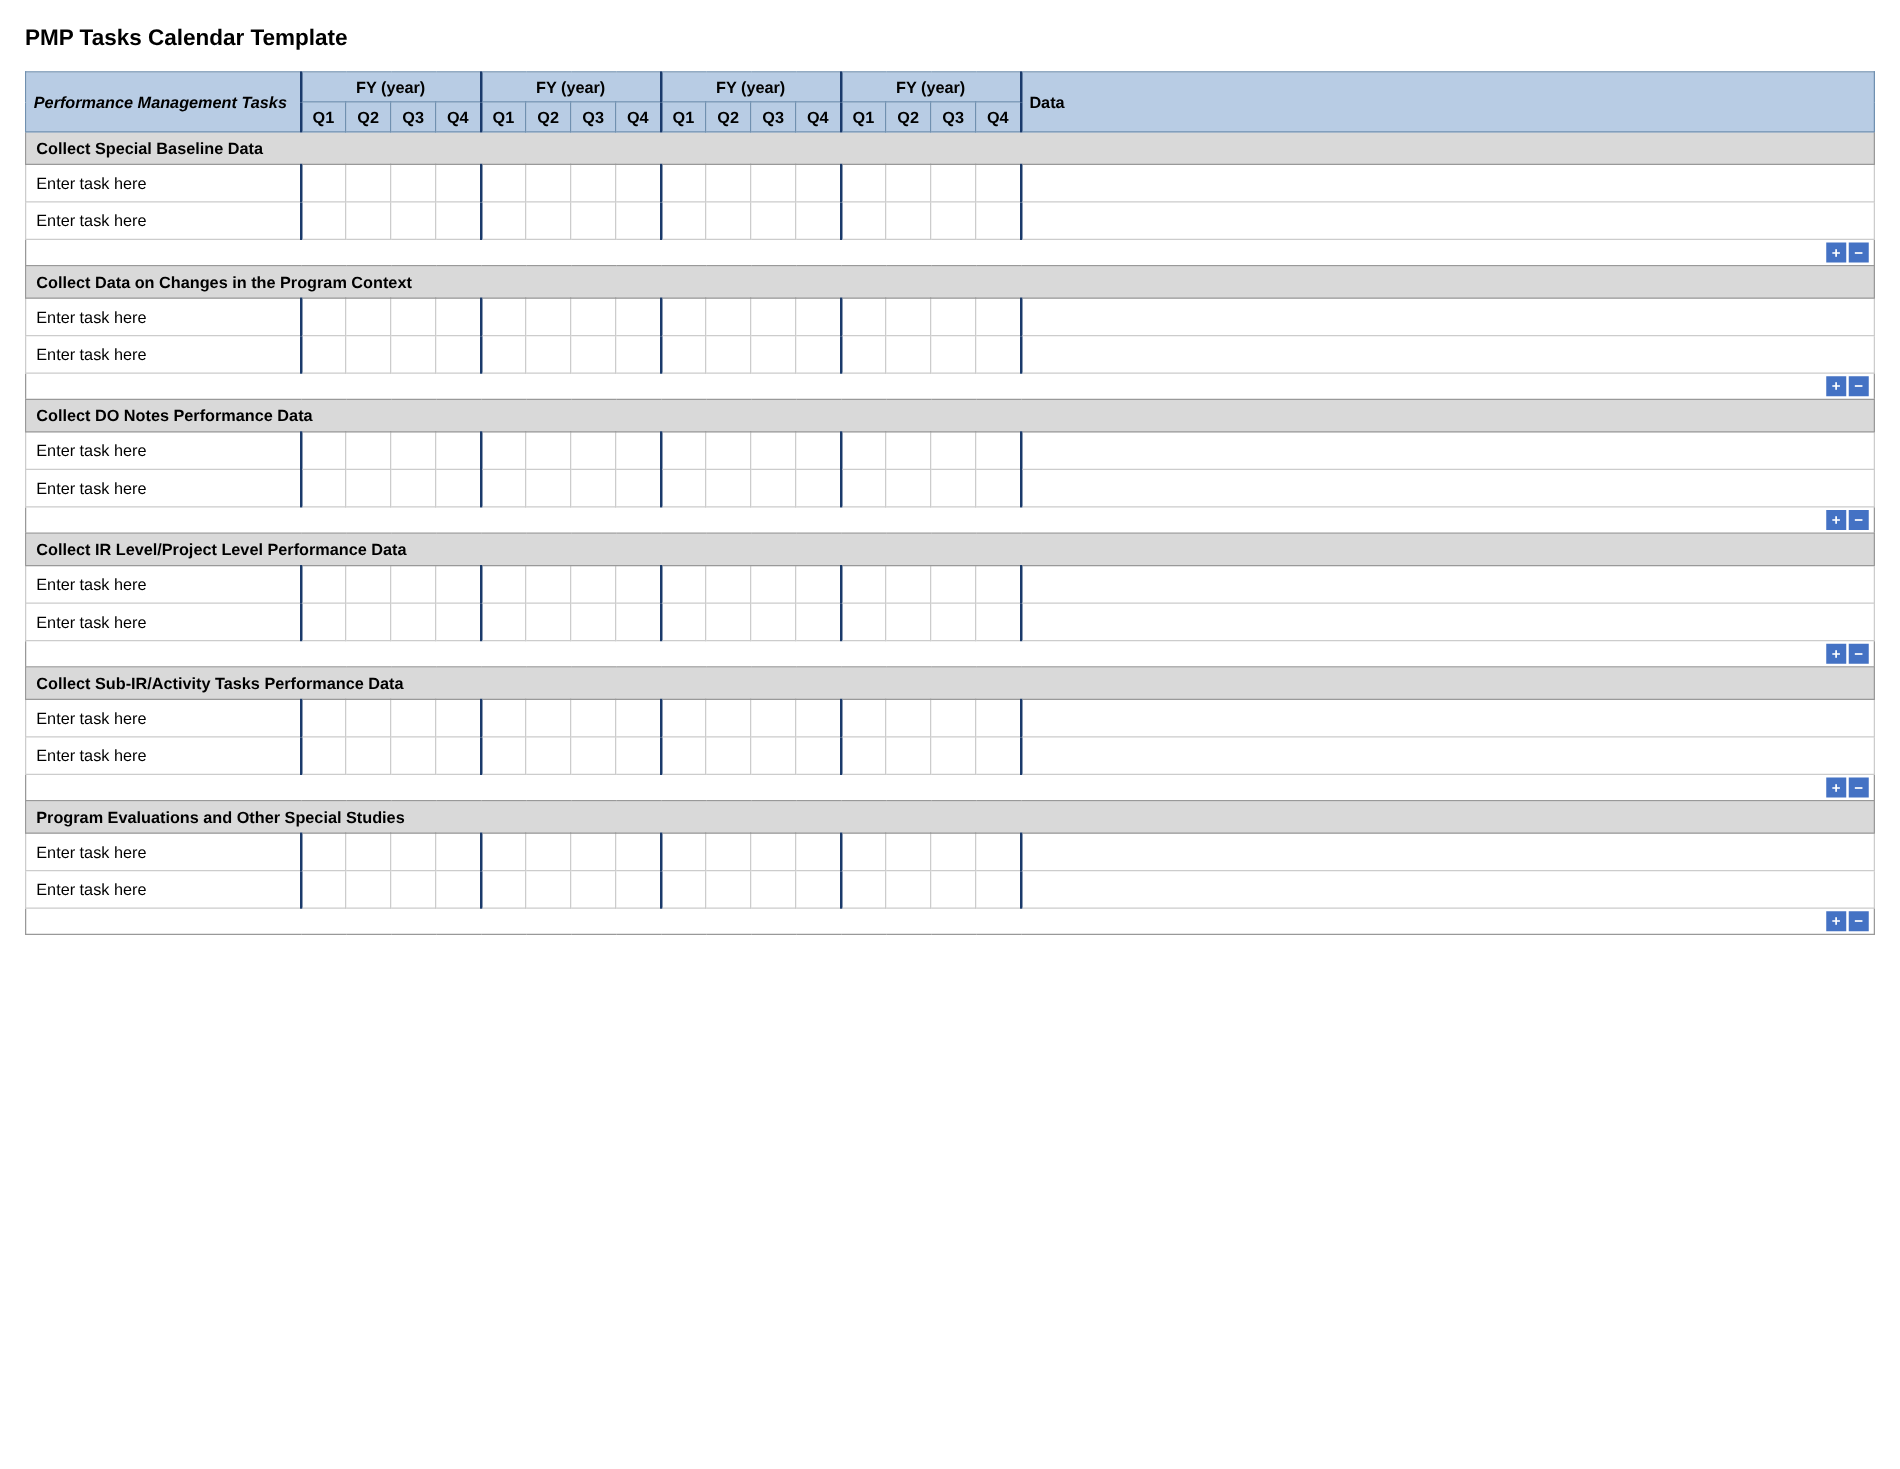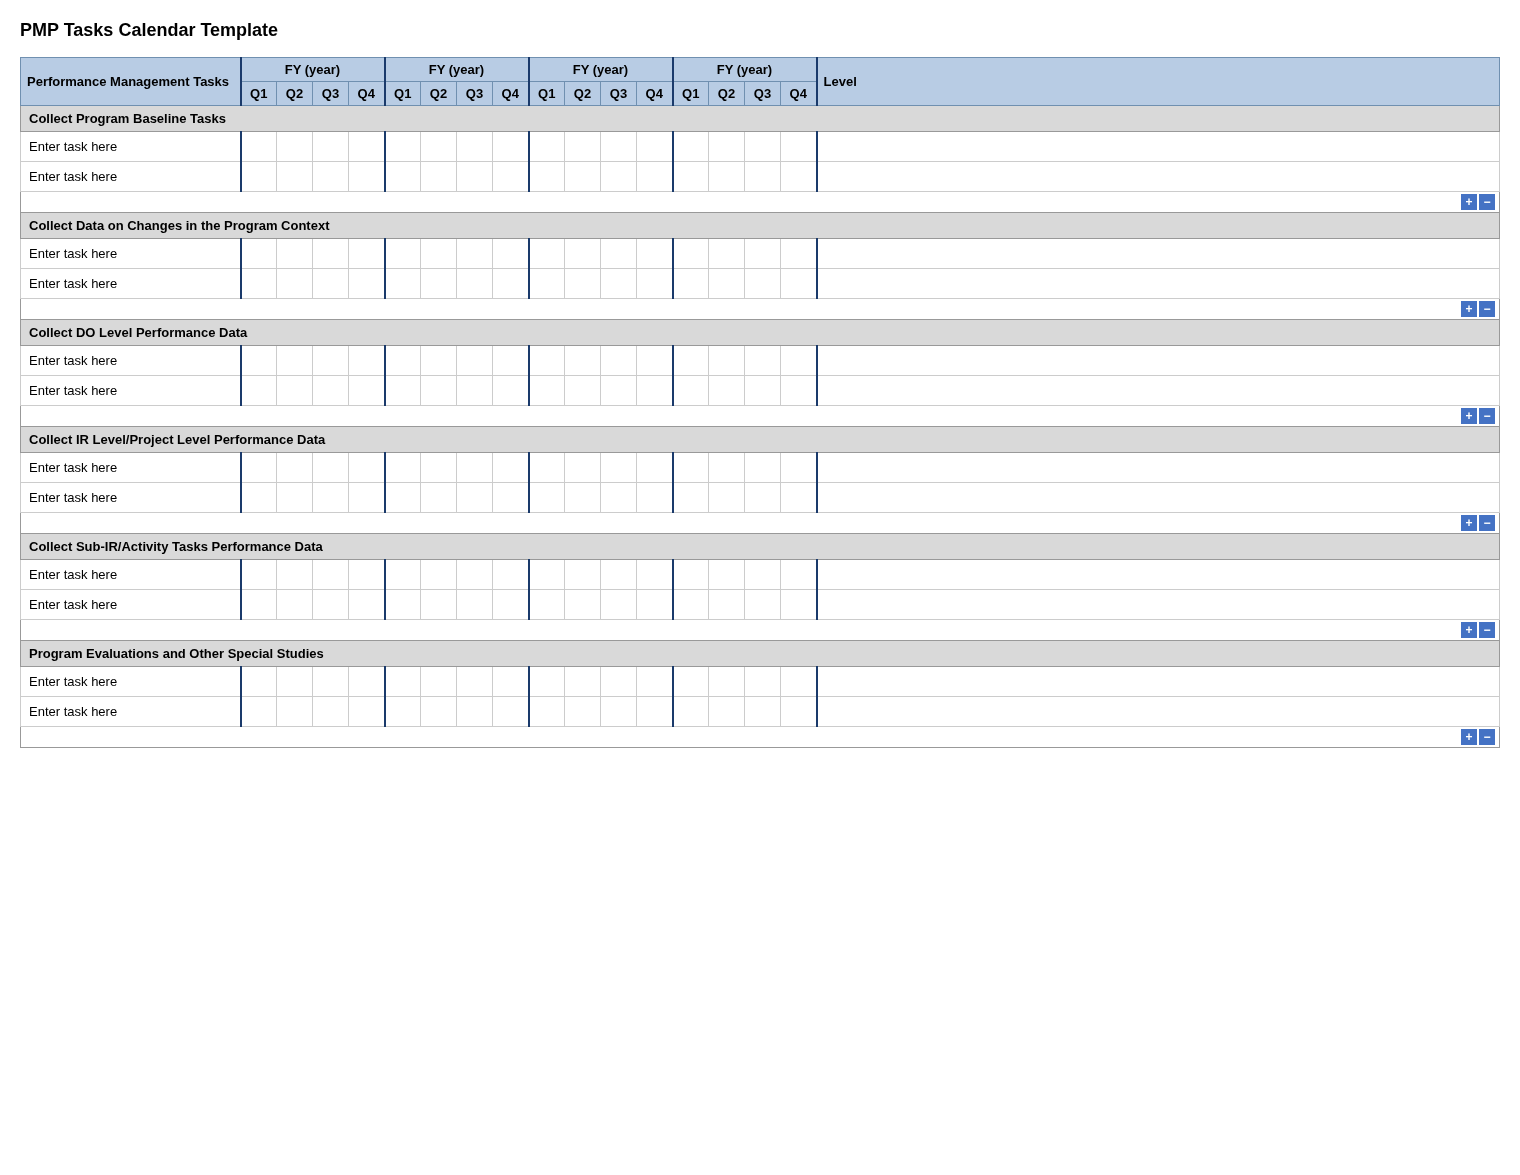--- a/index.html
+++ b/index.html
@@ -109,26 +109,26 @@
   </style>
 </head>
 <body>
 
 <div class="page-title">PMP Tasks Calendar Template</div>
 
 <table class="calendar-table">
   <thead>
 
     <tr class="header-row-1">
-      <th class="header-task-cell" rowspan="2" style="vertical-align:middle;">Performance Management Tasks</th>
+      <th class="header-task-cell" rowspan="2" style="vertical-align:middle;font-style:italic;">Performance Management Tasks</th>
       <th colspan="4" class="fy-group-header">FY  (year)</th>
       <th colspan="4" class="fy-group-header">FY  (year)</th>
       <th colspan="4" class="fy-group-header">FY  (year)</th>
       <th colspan="4" class="fy-group-header">FY  (year)</th>
-      <th class="header-notes-cell" rowspan="2" style="vertical-align:middle; min-width:120px;">Level</th>
+      <th class="header-notes-cell" rowspan="2" style="vertical-align:middle; min-width:120px;">Data</th>
     </tr>
 
     <tr class="header-row-2">
 
       <th class="q-cell q-cell-first">Q1</th>
       <th class="q-cell">Q2</th>
       <th class="q-cell">Q3</th>
       <th class="q-cell q-cell-last">Q4</th>
 
       <th class="q-cell q-cell-first">Q1</th>
@@ -142,21 +142,21 @@
       <th class="q-cell q-cell-last">Q4</th>
 
       <th class="q-cell q-cell-first">Q1</th>
       <th class="q-cell">Q2</th>
       <th class="q-cell">Q3</th>
       <th class="q-cell q-cell-last">Q4</th>
     </tr>
   </thead>
   <tbody id="table-body">
   <tr class="section-header">
-        <td colspan="18">Collect Program Baseline Tasks</td>
+        <td colspan="18">Collect Special Baseline Data</td>
       </tr>
       <tr class="task-row">
         <td class="task-name-cell">Enter task here</td>
         <td class="quarter-cell quarter-cell-fy-first" style="border-left: 2px solid rgb(26, 58, 107);"></td>
         <td class="quarter-cell"></td>
         <td class="quarter-cell"></td>
         <td class="quarter-cell quarter-cell-fy-last" style="border-right: 2px solid rgb(26, 58, 107);"></td>
         <td class="quarter-cell quarter-cell-fy-first" style="border-left: 2px solid rgb(26, 58, 107);"></td>
         <td class="quarter-cell"></td>
         <td class="quarter-cell"></td>
@@ -234,21 +234,21 @@
         <td class="quarter-cell quarter-cell-fy-first" style="border-left: 2px solid rgb(26, 58, 107);"></td>
         <td class="quarter-cell"></td>
         <td class="quarter-cell"></td>
         <td class="quarter-cell quarter-cell-fy-last" style="border-right: 2px solid rgb(26, 58, 107);"></td>
         <td style="border-left: 1px solid rgb(204, 204, 204);"></td>
       </tr>
       <tr class="control-row">
         <td colspan="18"><button class="btn-plus">+</button><button class="btn-minus">−</button></td>
       </tr>
       <tr class="section-header">
-        <td colspan="18">Collect DO Level Performance Data</td>
+        <td colspan="18">Collect DO Notes Performance Data</td>
       </tr>
       <tr class="task-row">
         <td class="task-name-cell">Enter task here</td>
         <td class="quarter-cell quarter-cell-fy-first" style="border-left: 2px solid rgb(26, 58, 107);"></td>
         <td class="quarter-cell"></td>
         <td class="quarter-cell"></td>
         <td class="quarter-cell quarter-cell-fy-last" style="border-right: 2px solid rgb(26, 58, 107);"></td>
         <td class="quarter-cell quarter-cell-fy-first" style="border-left: 2px solid rgb(26, 58, 107);"></td>
         <td class="quarter-cell"></td>
         <td class="quarter-cell"></td>

